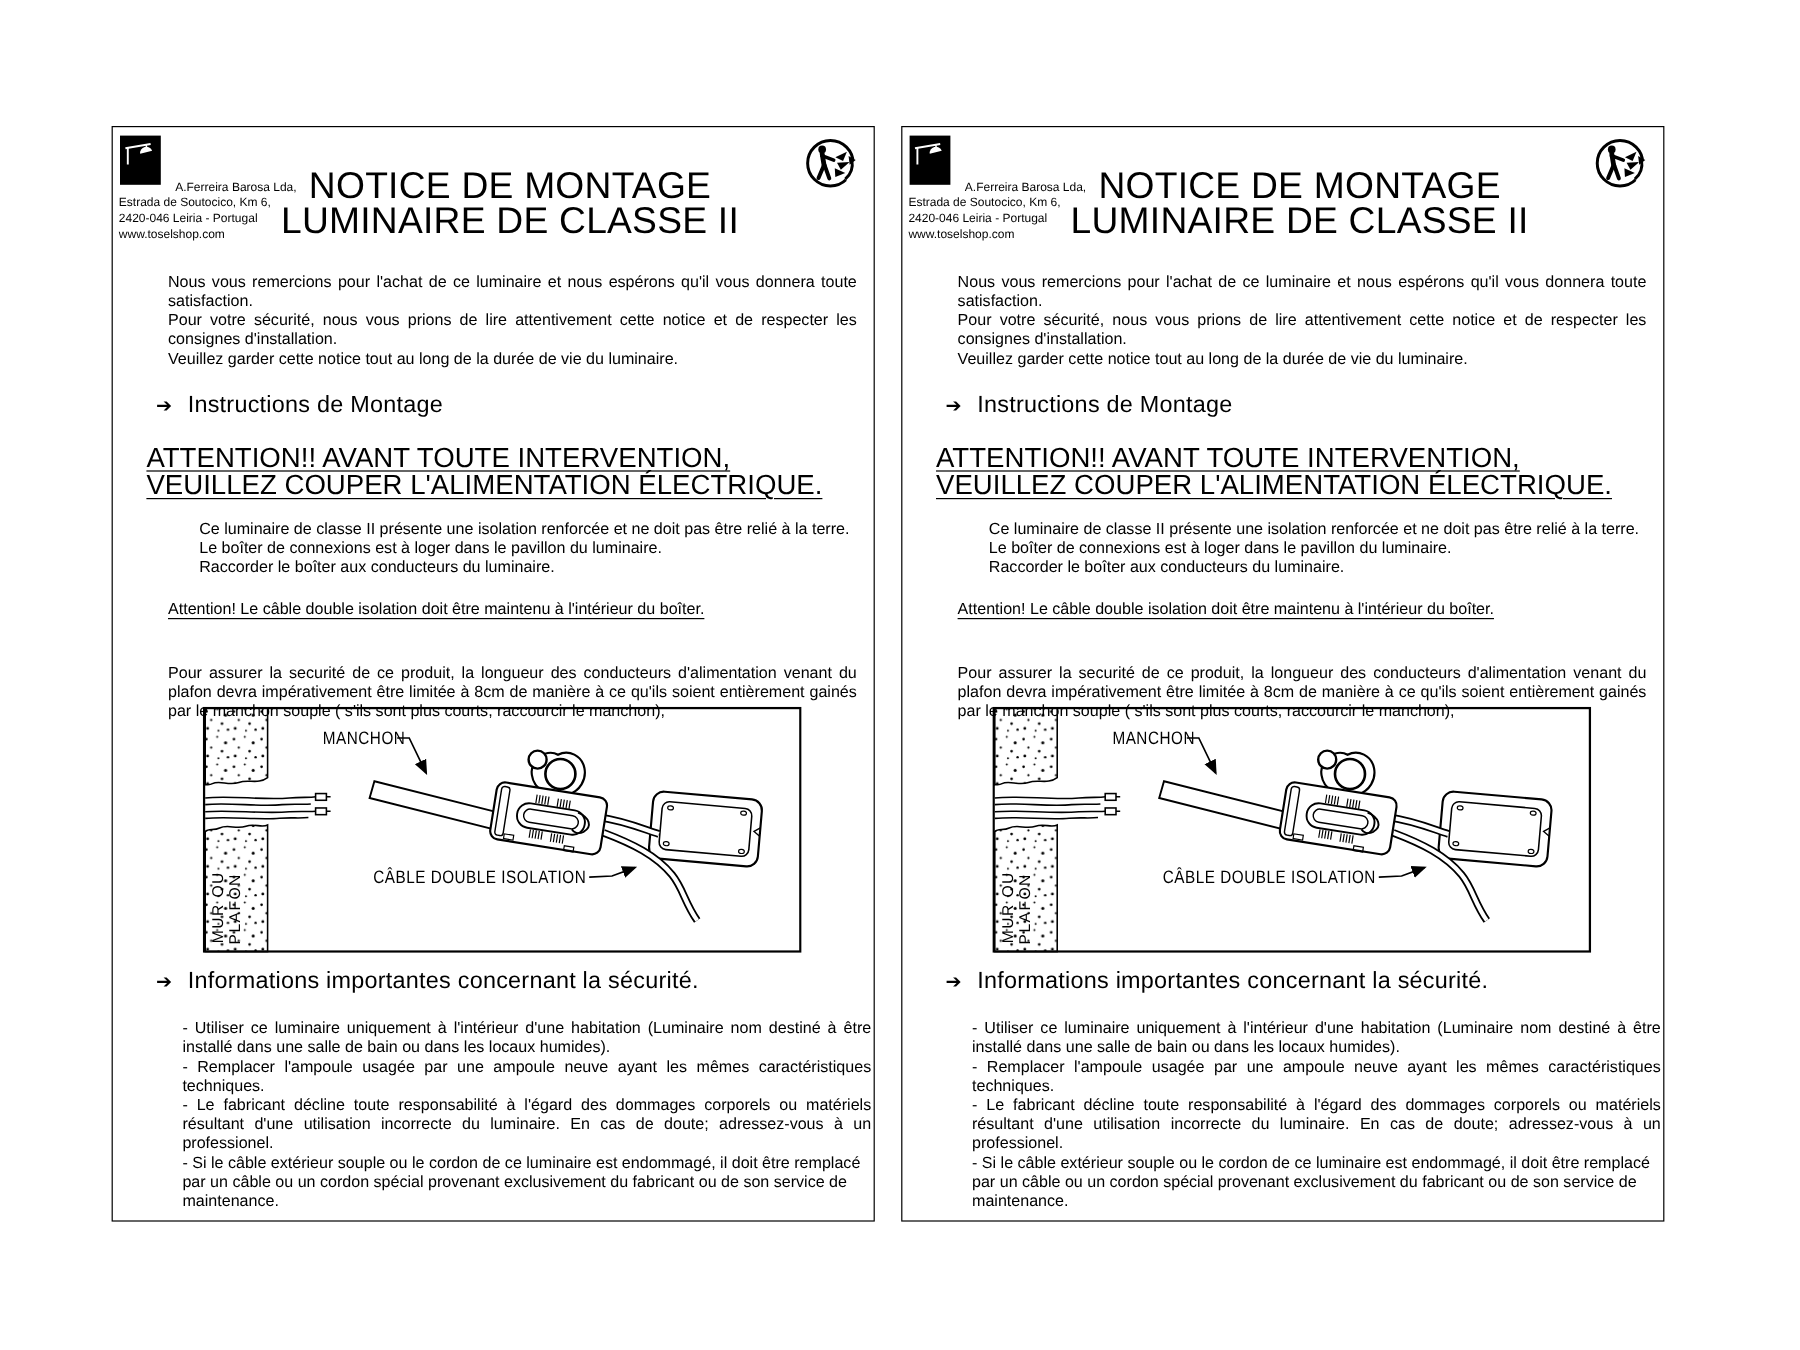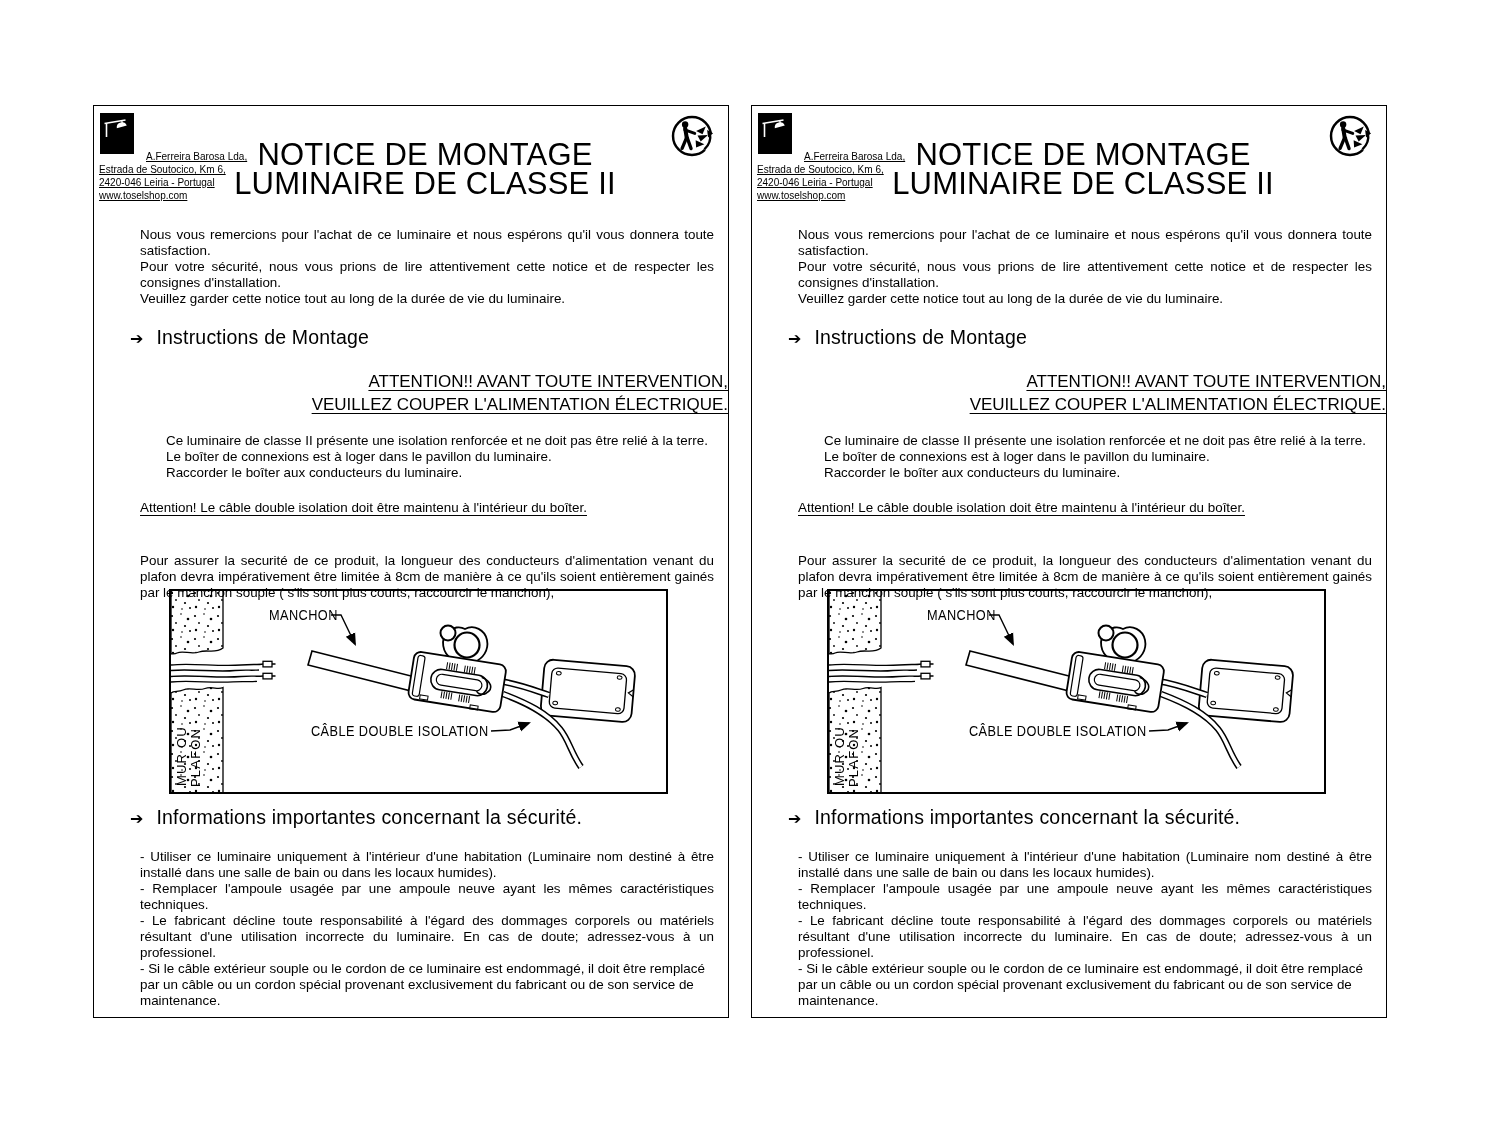--- a/index.html
+++ b/index.html
@@ -4,41 +4,41 @@
 <style>
   * { margin:0; padding:0; box-sizing:border-box; }
   html,body { width:1500px; height:1125px; background:#ffffff; }
   body { font-family:"Liberation Sans","DejaVu Sans",sans-serif; color:#000; }
   .canvas { position:relative; width:1500px; height:1125px; display:flex; gap:22px;
             padding:105px 0 0 93px; align-items:flex-start; }
   .page { position:relative; flex:0 0 auto; width:636px; height:913px;
           border:1.8px solid #000; background:#fff; overflow:hidden; }
   .abs { position:absolute; }
   .logo-box { left:6px; top:7px; width:34px; height:41px; background:#000; }
-  .addr { font-size:10px; line-height:13px; white-space:nowrap;text-decoration:underline; }
+  .addr { font-size:10px; line-height:13px; white-space:nowrap; }
   .addr1 { left:52px; top:44px; } .addr2 { left:5px; top:57px; }
   .addr3 { left:5px; top:70px;text-align:right; }  .addr4 { left:5px; top:83px; }
   .title { left:0; right:0; top:34px; padding-left:28px; text-align:center;
            font-size:31px; line-height:29px; letter-spacing:0.2px; }
   .triman { right:14px; top:8px; width:44px; height:44px; }
   .body-block { left:46px; width:574px; font-size:13.4px; line-height:16px; }
   .intro { top:121px; } .intro p { text-align:justify; }
   .h-row { left:36px; display:flex; align-items:baseline; gap:13px; white-space:nowrap; }
   .h1row { top:220px; } .h2row { top:700px; }
   .h-arrow { font-size:16px; font-weight:bold; }
   .h-text { font-size:19.5px; letter-spacing:0.2px; }
-  .warning { left:0; right:0; top:264px; padding-left:28px; text-align:right;
-             font-size:17px; line-height:23px; }
+  .warning { left:0; right:0; top:264px; padding-left:28px; text-align:left;
+             font-size:23px; line-height:23px; }
   .warning span { text-decoration:underline; text-decoration-thickness:1.4px; text-underline-offset:3px; }
   .class2 { top:327px;margin-left:26px; } .class2 div { white-space:nowrap; }
   .attn { top:394px; white-space:nowrap; text-decoration:underline;
           text-decoration-thickness:1.2px; text-underline-offset:2.5px; }
   .length { top:425px; text-align:justify;margin-top:22px; }
   .diagram { left:75px; top:483px; width:499px; height:205px; }
-  .bullets { top:743px; } .bullets p { text-align:justify; } .bullets p.rag { text-align:left; }
+  .bullets { top:743px;margin-left:12px; } .bullets p { text-align:justify; } .bullets p.rag { text-align:left; }
   svg text { font-family:"Liberation Sans","DejaVu Sans",sans-serif; fill:#000; }
 </style>
 </head>
 <body>
 
 <div class="canvas">
 
   <section class="page">
 
     <div class="abs logo-box">

